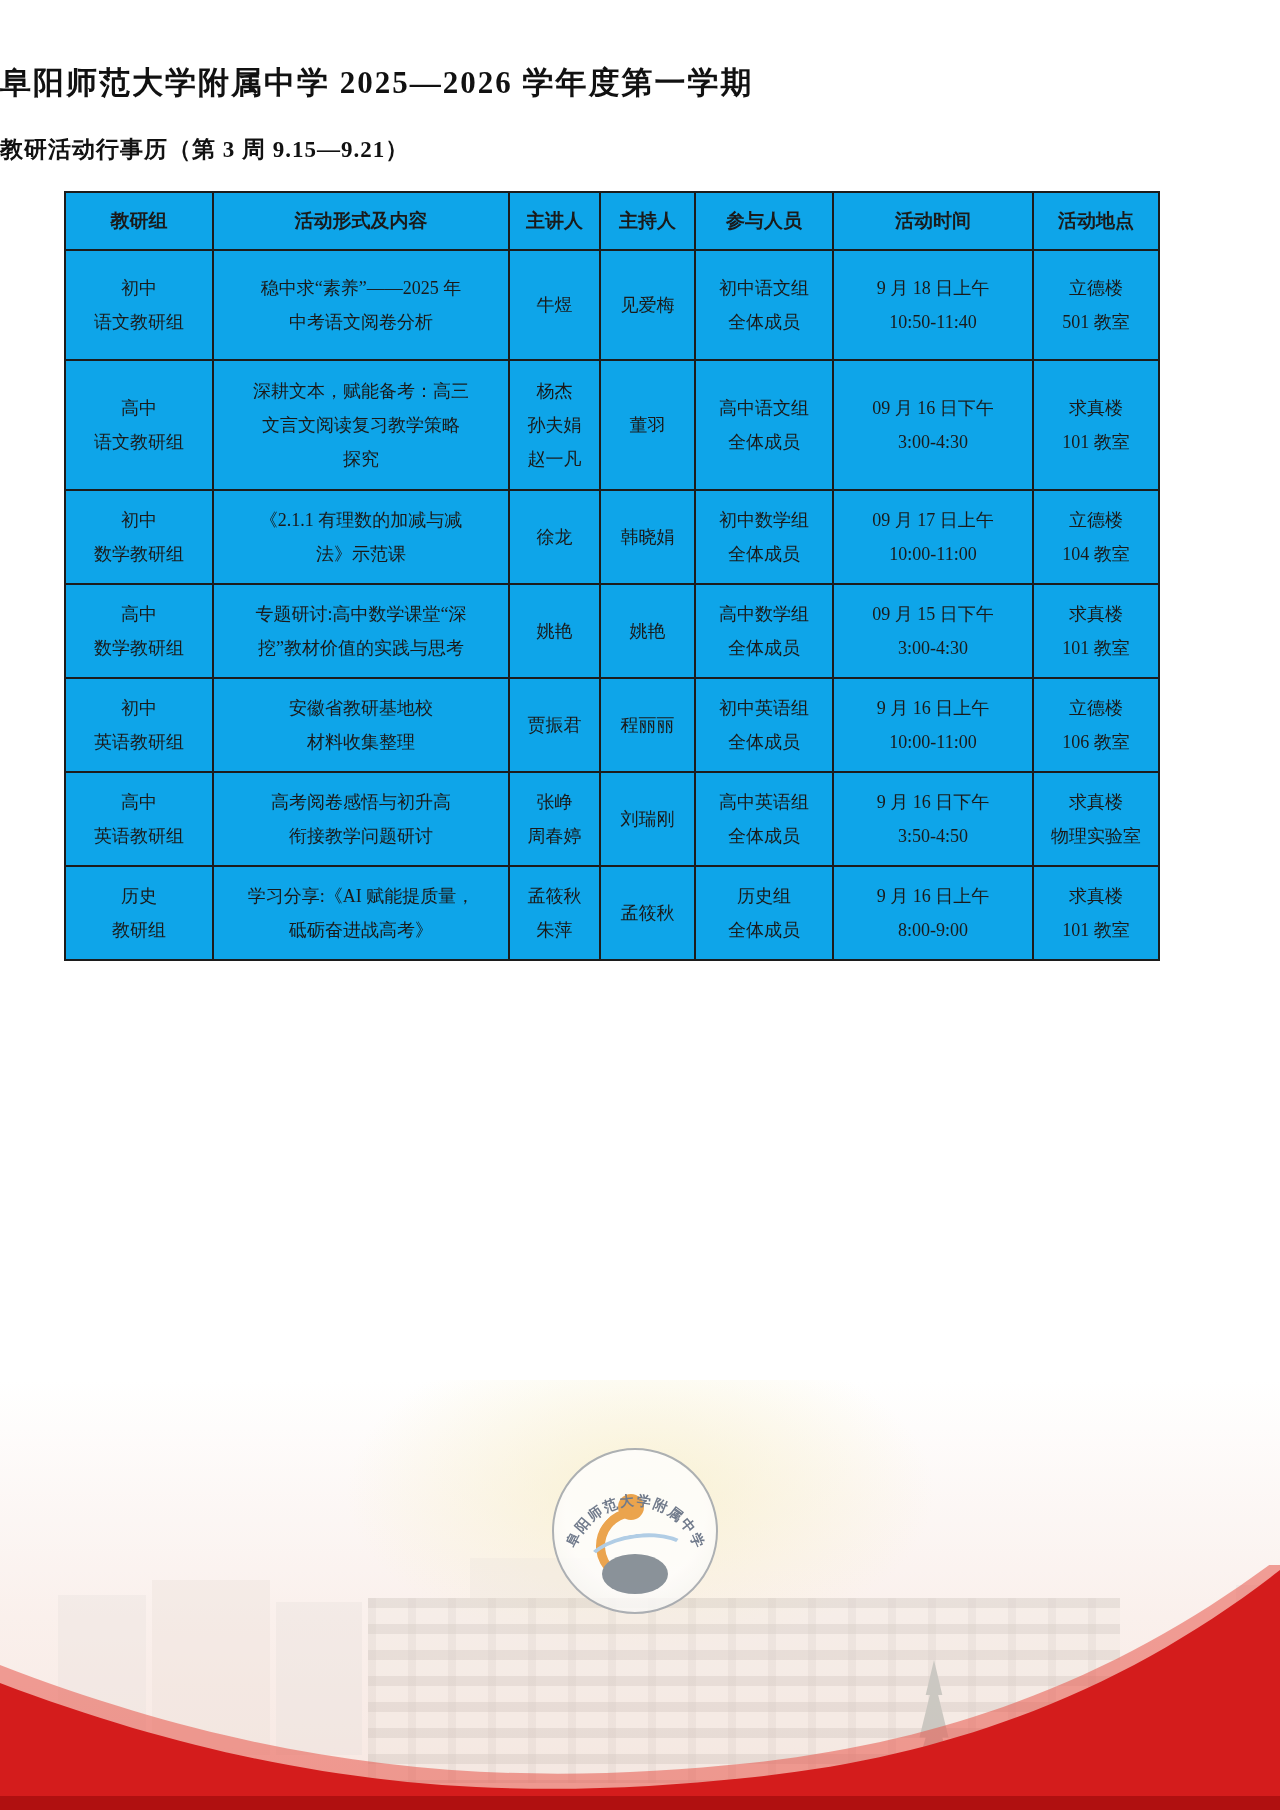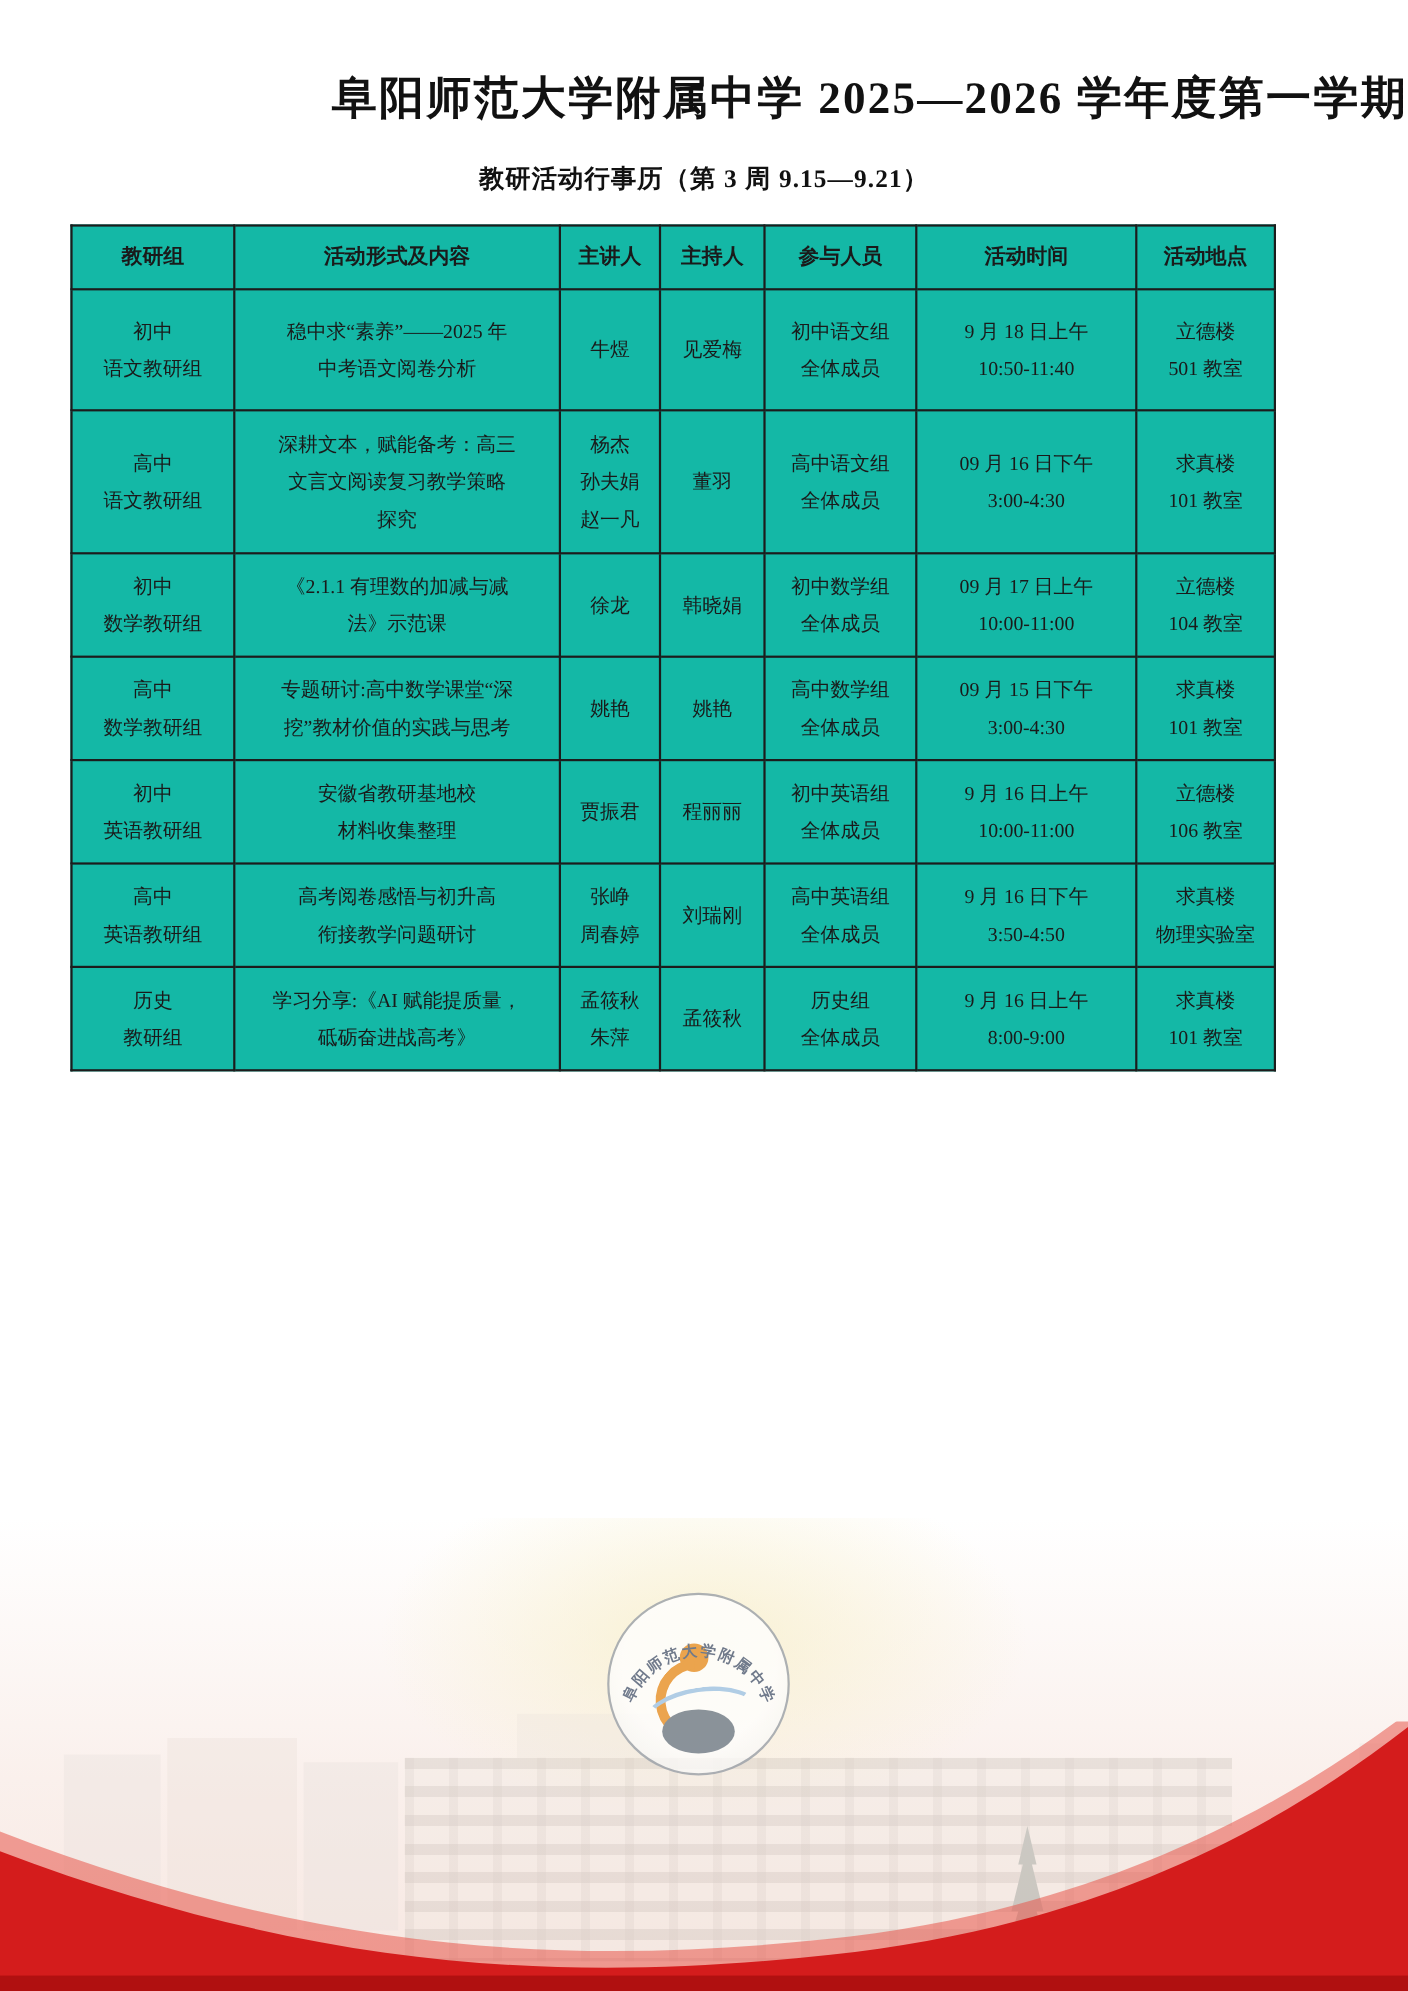--- a/index.html
+++ b/index.html
@@ -2,32 +2,32 @@
 <html><head>
 <meta charset="utf-8">
 <style>
   html,body{margin:0;padding:0;}
   body{
     width:1280px;height:1810px;position:relative;background:#ffffff;overflow:hidden;
     font-family:"Liberation Serif","DejaVu Serif",serif;color:#1a1a1a;
   }
   
   .doc-title{
-    margin:62px 0 0 0;text-align:right;font-size:41px;font-weight:bold;
+    margin:62px 0 0 0;text-align:left;font-size:31px;font-weight:bold;
     letter-spacing:2px;color:#111;
   }
   .doc-subtitle{
-    margin:30px 0 0 0;text-align:center;font-size:23px;font-weight:bold;
+    margin:30px 0 0 0;text-align:left;font-size:23px;font-weight:bold;
     letter-spacing:1px;color:#111;
   }
   
   table.sched{
     border-collapse:collapse;table-layout:fixed;
     margin:26px 0 0 64px;width:1094px;position:relative;z-index:2;
-    background:#14b8a6;
+    background:#0ea5e9;
   }
   table.sched td,table.sched th{
     border:2px solid #1c1c1c;
     text-align:center;vertical-align:middle;
     padding:4px 6px;
     font-size:18px;line-height:1.9;
     white-space:pre-line;
     font-weight:normal;
   }
   table.sched th{font-size:19px;font-weight:bold;height:48px;line-height:1.3;}

